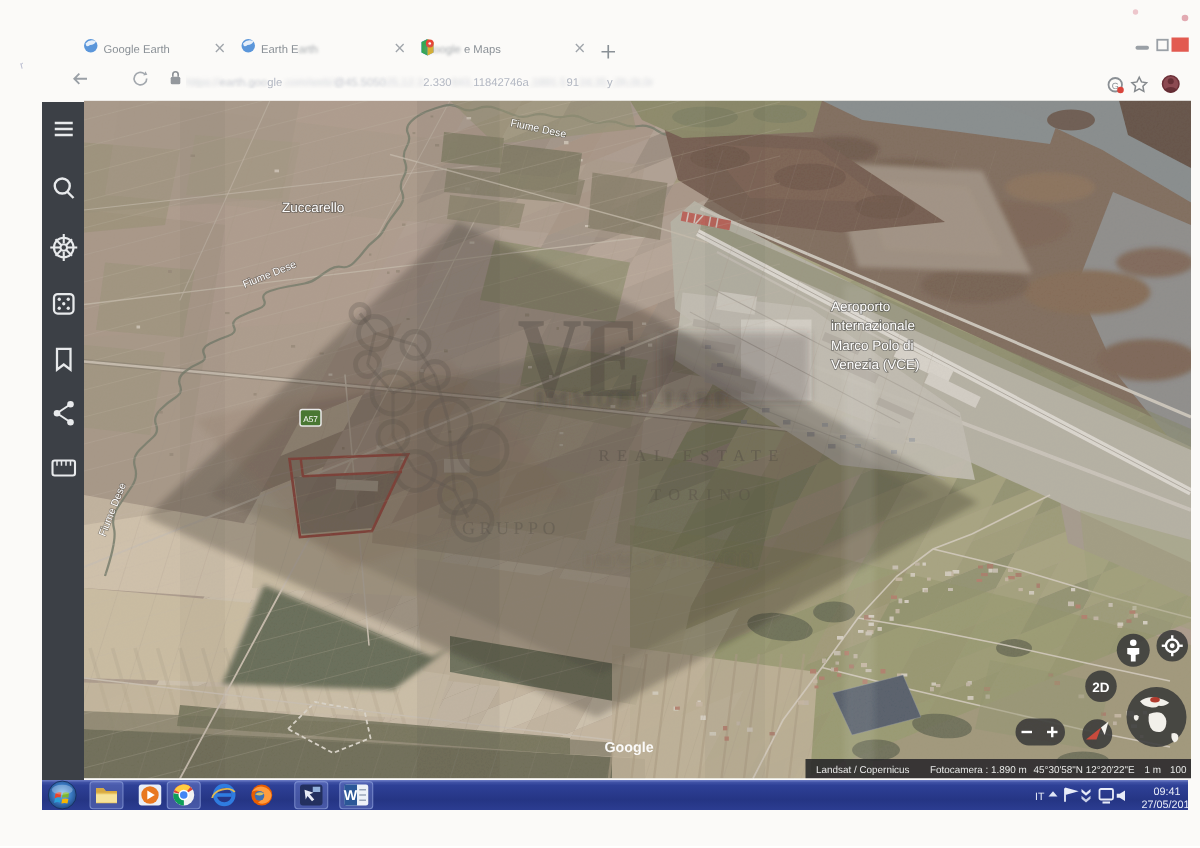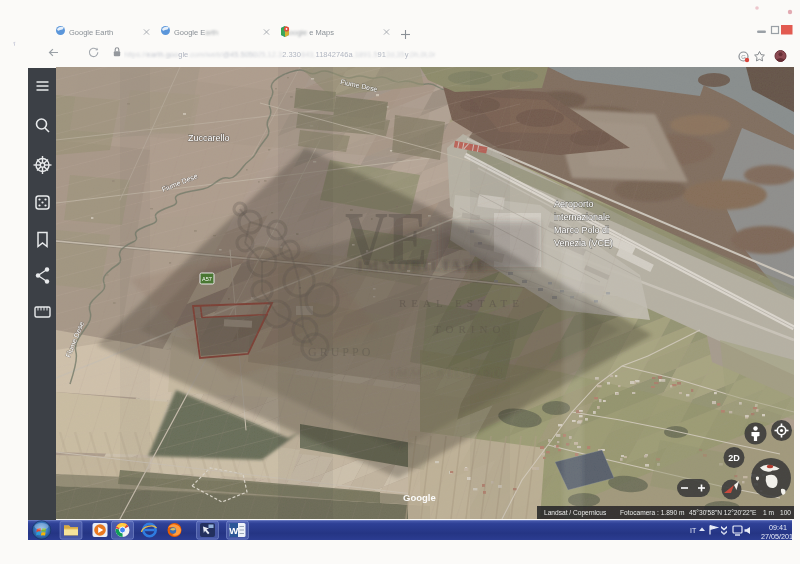--- a/index.html
+++ b/index.html
@@ -57,21 +57,21 @@
       <path d="M759.5,51.5 l1.5,3.1 3.4,0.5 -2.45,2.4 0.6,3.4 -3.05,-1.6 -3.05,1.6 0.6,-3.4 -2.45,-2.4 3.4,-0.5 z" fill="none" stroke="#85898d" stroke-width="1"></path>
       <circle cx="780.5" cy="56" r="5.5" fill="#8c4a52"></circle>
       <circle cx="780.5" cy="56" r="5.5" fill="none" stroke="#6c3038" stroke-width="1"></circle>
       <circle cx="780.5" cy="54.2" r="2" fill="#5e2830" opacity="0.8"></circle>
       <path d="M776.5,59.5 q4,-3 8,0 q-2,2.4 -4,2.4 t-4,-2.4 z" fill="#5e2830" opacity="0.8"></path>
       <text x="14" y="46" font-size="7" fill="#b9bcd0" transform="rotate(-15 14 46)">r</text>
       <circle cx="757" cy="8" r="1.8" fill="#edc6cc"></circle>
       <circle cx="790" cy="12" r="2.2" fill="#e2aab2"></circle>
     </svg>
 <div class="abs tabtitle" style="left:69px;top:27.5px">Google Earth</div>
-<div class="abs tabtitle" style="left:174px;top:27.5px"><span>Google E</span><span class="blurry">arth</span></div>
+<div class="abs tabtitle" style="left:174px;top:27.5px"><span>Earth E</span><span class="blurry">arth</span></div>
 <div class="abs tabtitle" style="left:283px;top:27.5px"><span class="blurry">Google</span> <span>e Maps</span></div>
 <div class="abs" style="left:124px;top:49.5px;font-size:7.5px;color:#b2b7c2;white-space:nowrap;width:600px;overflow:hidden"><span class="blurry2">https://</span><span class="blurry">earth.goo</span><span>gle</span><span class="blurry2">.com/web/</span><span class="blurry">@45.5050</span><span class="blurry2">25,12.3</span><span>2.330</span><span class="blurry2">843,</span><span>11842746a</span><span class="blurry2">,1891.5</span><span>91</span><span class="blurry2">2d,35</span><span>y</span><span class="blurry2">,0h,0t,0r</span></div>
 <svg class="abs" style="left:28px;top:67.5px" width="28" height="452" viewBox="0 0 28 452">
       <rect x="0" y="0" width="28" height="452" fill="#3c4046"></rect>
       <g stroke="#e8eaec" stroke-width="1.6" fill="none">
         <path d="M8.5,14 h12 M8.5,18 h12 M8.5,22 h12"></path>
         <circle cx="13.5" cy="56" r="5"></circle>
         <line x1="17" y1="60" x2="21" y2="64"></line>
       </g>
       <g stroke="#e8eaec" stroke-width="1.4" fill="none">

